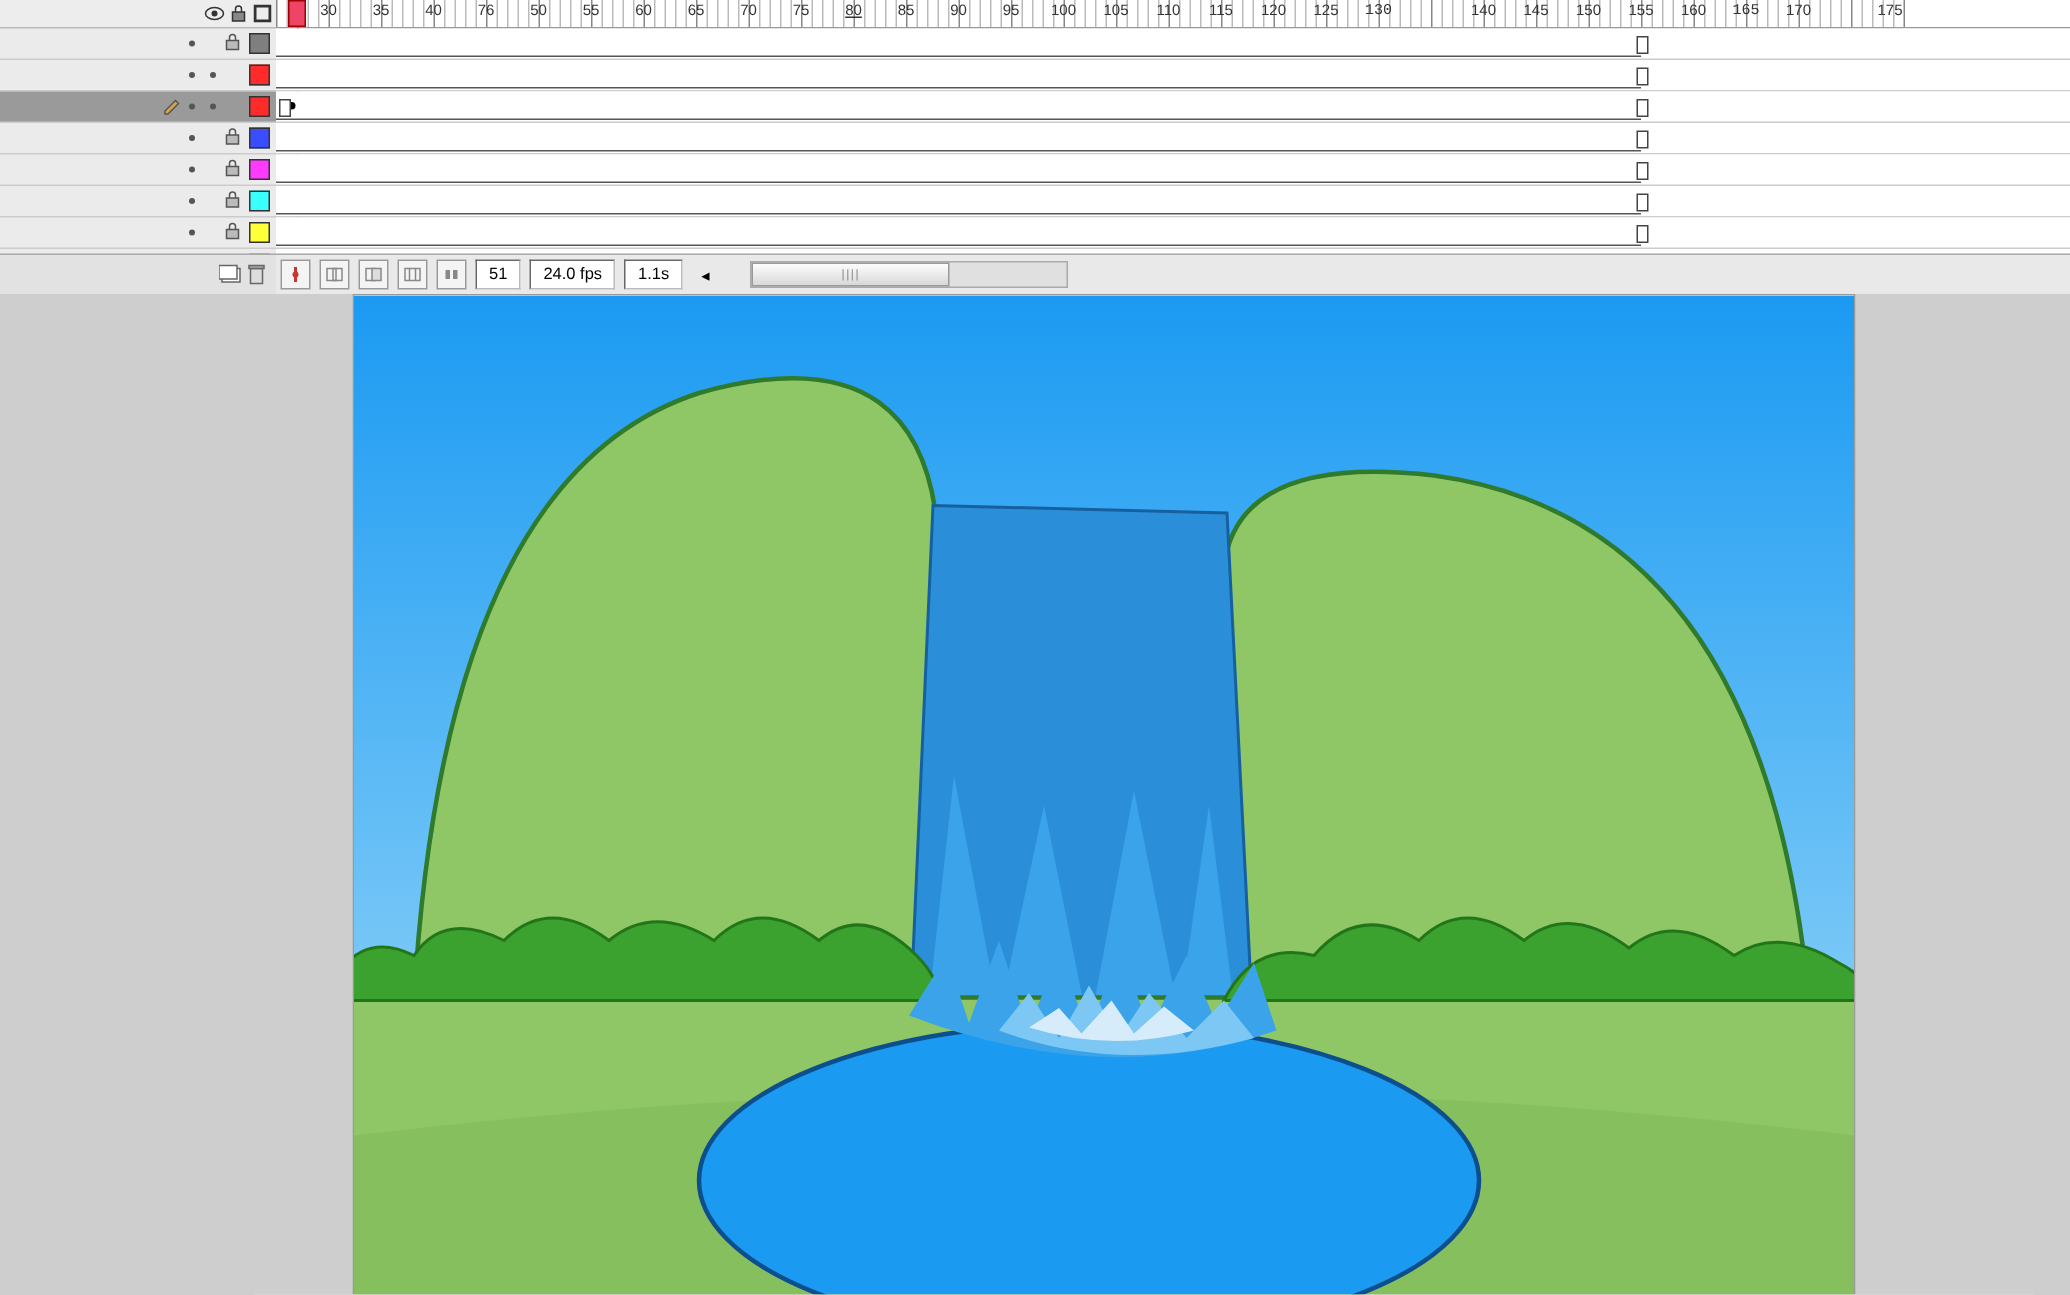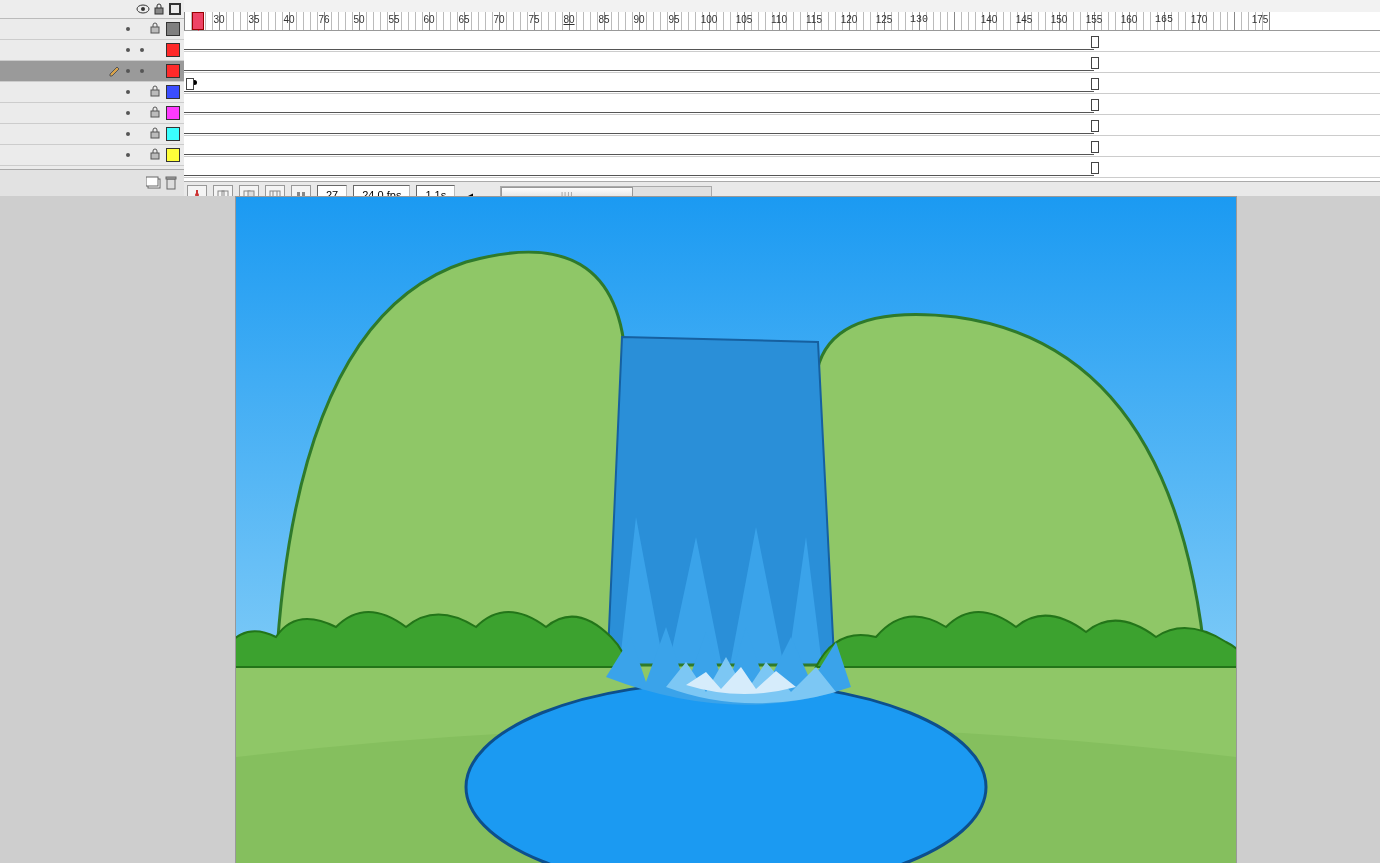--- a/index.html
+++ b/index.html
@@ -16,21 +16,21 @@
   .layer-row.active{background:#9a9a9a;}
   .dot{position:absolute;width:4px;height:4px;border-radius:2px;background:#555;top:8px;}
   .dot.c1{left:126px;}
   .dot.c2{left:140px;}
   .lock{position:absolute;left:150px;top:3px;width:12px;height:12px;}
   .swatch{position:absolute;left:166px;top:3px;width:12px;height:12px;border:1px solid #333;}
   .pencil{position:absolute;left:108px;top:3px;width:14px;height:14px;}
   .layers-footer{position:absolute;left:0;bottom:0;width:184px;height:26px;background:#e2e2e2;border-top:1px solid #aaa;}
   .footer-ico{position:absolute;top:5px;width:16px;height:16px;}
 
-  .frames-col{position:absolute;left:184px;top:12px;width:1196px;height:196px;background:#fff;}
+  .frames-col{position:absolute;left:184px;top:0;width:1196px;height:196px;background:#fff;}
   .ruler{height:18px;position:relative;background:#fff;border-bottom:1px solid #999;}
   .ruler .tick{position:absolute;top:0;bottom:0;border-left:1px solid #bbb;}
   .ruler .tick.big{border-left-color:#888;}
   .ruler .lbl{position:absolute;top:2px;font-size:10px;color:#333;transform:translateX(-50%);}
   .playhead{position:absolute;top:0;width:12px;height:18px;background:#e46;border:1px solid #900;box-sizing:border-box;}
   .playhead-line{position:absolute;top:18px;width:1px;height:150px;background:#e46;}
   .frame-tracks{position:relative;}
   .track{height:20px;border-bottom:1px solid #ccc;background:#fff;position:relative;}
   .track .key{position:absolute;top:5px;width:6px;height:10px;background:#fff;border:1px solid #444;}
   .track .kdot{position:absolute;top:7px;width:5px;height:5px;border-radius:50%;background:#000;}
@@ -404,21 +404,21 @@
               <line x1="4" y1="1" x2="4" y2="9" stroke="#888"></line>
               <line x1="8" y1="1" x2="8" y2="9" stroke="#888"></line>
             </svg>
         </div>
         <div class="ff-btn">
           <svg width="12" height="10">
               <rect x="2" y="2" width="3" height="6" fill="#888"></rect>
               <rect x="7" y="2" width="3" height="6" fill="#888"></rect>
             </svg>
         </div>
-        <div class="ff-field">27</div>
+        <div class="ff-field">51</div>
         <div class="ff-field">24.0 fps</div>
         <div class="ff-field">1.1s</div>
         <div class="ff-btn" style="border:none;background:none">◂</div>
         <div class="hscroll">
           <div class="thumb">
               <span class="grip">||||</span>
             </div>
         </div>
       </div>
     </div>

